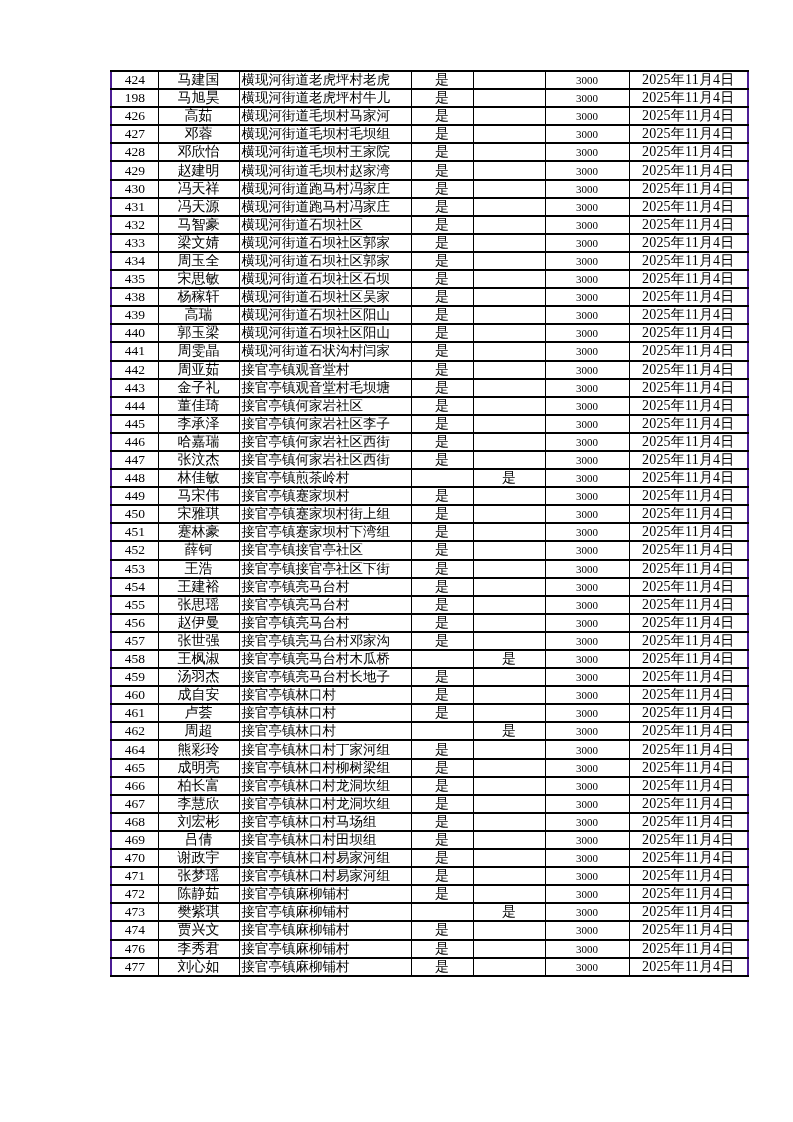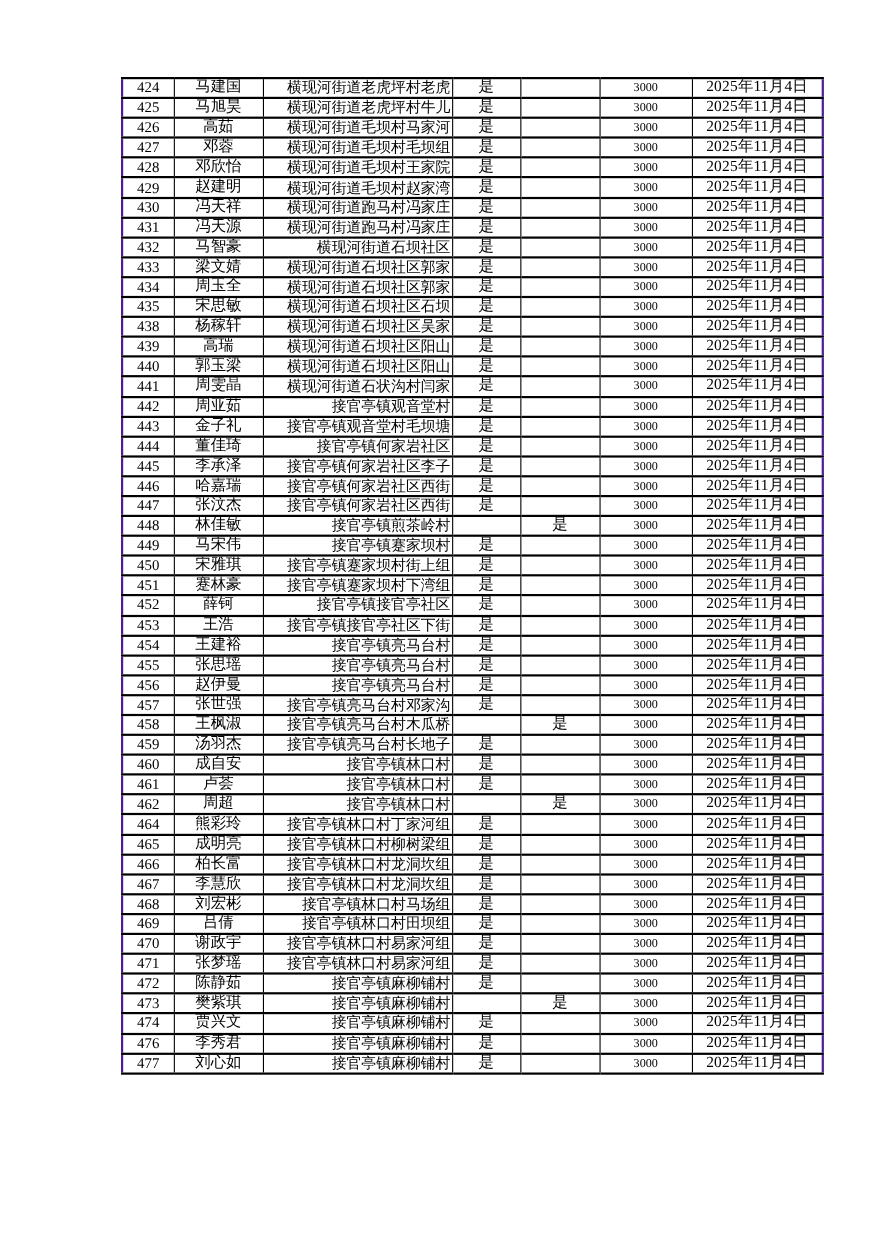--- a/index.html
+++ b/index.html
@@ -33,21 +33,21 @@
     padding: 0;
     font-size: 14px;
     line-height: 16px;
     text-align: center;
     vertical-align: middle;
     white-space: nowrap;
     overflow: hidden;
     color: #000;
   }
   table.roster td.c-addr {
-    text-align: right;
+    text-align: left;
     padding: 0 1px 0 2px;
     font-size: 13.5px;
   }
   table.roster td.c-num  { font-size: 13.5px; }
   table.roster td.c-amt  { font-size: 11px; }
   table.roster td.c-date { font-size: 14px; letter-spacing: 0.2px; }
   col.w-no   { width: 47px; }
   col.w-name { width: 81px; }
   col.w-addr { width: 172px; }
   col.w-chk1 { width: 62px; }
@@ -73,21 +73,21 @@
         <tr>
           <td class="c-num">424</td>
           <td class="c-name">马建国</td>
           <td class="c-addr">横现河街道老虎坪村老虎</td>
           <td class="c-chk">是</td>
           <td class="c-chk"></td>
           <td class="c-amt">3000</td>
           <td class="c-date">2025年11月4日</td>
         </tr>
         <tr>
-          <td class="c-num">425</td>
+          <td class="c-num">198</td>
           <td class="c-name">马旭昊</td>
           <td class="c-addr">横现河街道老虎坪村牛儿</td>
           <td class="c-chk">是</td>
           <td class="c-chk"></td>
           <td class="c-amt">3000</td>
           <td class="c-date">2025年11月4日</td>
         </tr>
         <tr>
           <td class="c-num">426</td>
           <td class="c-name">高茹</td>

